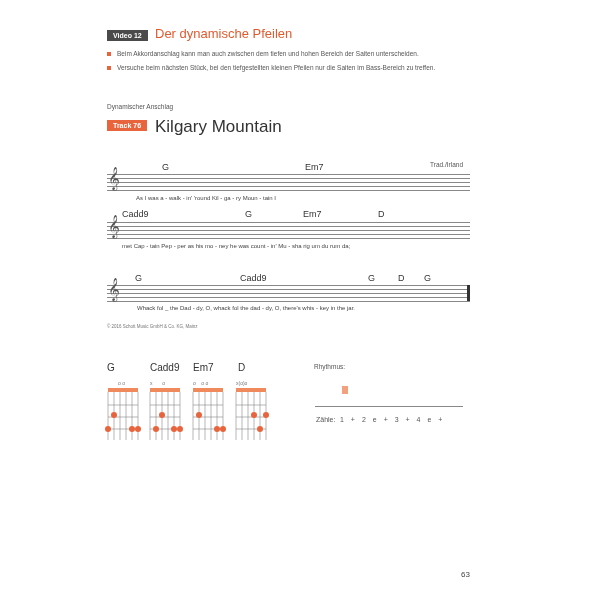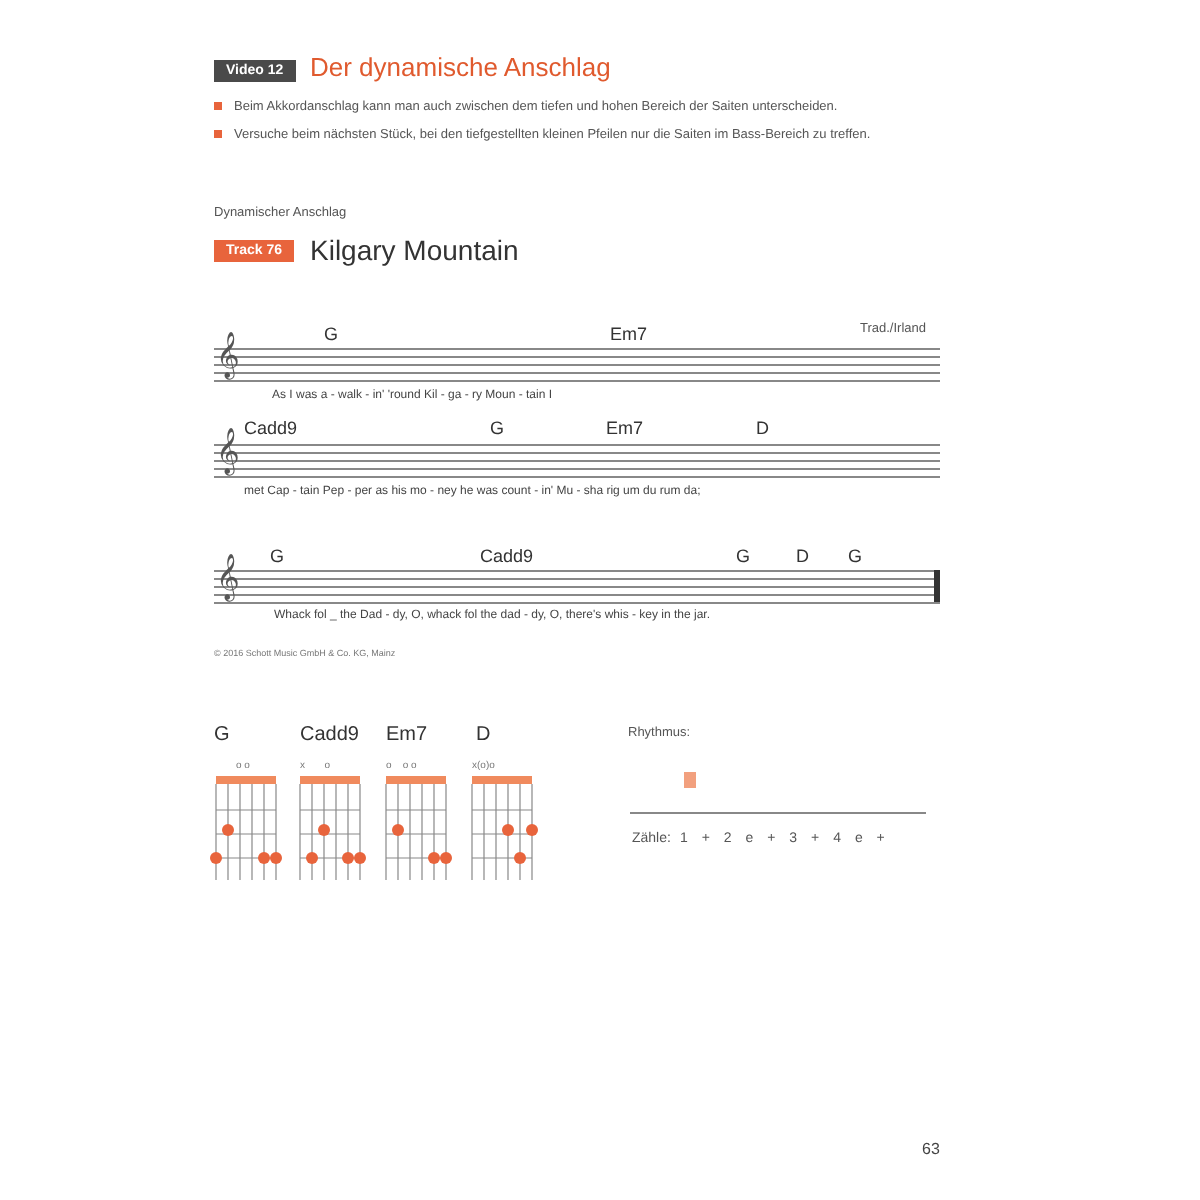--- a/index.html
+++ b/index.html
@@ -4,32 +4,32 @@
 <style>
   html,body{margin:0;padding:0;background:#fff;}
   body{width:600px;height:600px;position:relative;overflow:hidden;font-family:"Liberation Sans",sans-serif;color:#333;}
   .abs{position:absolute;}
   .tag-dark{background:#4a4a4a;color:#fff;font-size:7px;font-weight:bold;padding:2px 6px;}
   .tag-orange{background:#e8643c;color:#fff;font-size:7px;font-weight:bold;padding:2px 6px;}
   .h1{color:#e05a2e;font-size:13px;}
   .bullet{font-size:6.5px;color:#555;}
   .bullet .sq{display:inline-block;width:4px;height:4px;background:#e8643c;margin-right:6px;vertical-align:middle;}
   .small{font-size:6.5px;color:#555;}
-  .title2{font-size:14px;color:#333;}
+  .title2{font-size:17px;color:#333;}
   .lyric{font-size:6px;color:#444;white-space:nowrap;}
   .chord{font-size:9px;color:#333;}
   .staff-line{position:absolute;height:0.6px;background:#888;}
   .chordname{font-size:10px;color:#333;}
   svg{position:absolute;overflow:visible;}
 </style>
 </head>
 <body>
 
 <div class="abs tag-dark" style="left:107px;top:30px;">Video 12</div>
-<div class="abs h1" style="left:155px;top:26px;">Der dynamische Anschlag</div>
+<div class="abs h1" style="left:155px;top:26px;">Der dynamische Pfeilen</div>
 <div class="abs bullet" style="left:107px;top:50px;"><span class="sq"></span><span>Beim Akkordanschlag kann man auch zwischen dem tiefen und hohen Bereich der Saiten unterscheiden.</span></div>
 <div class="abs bullet" style="left:107px;top:64px;"><span class="sq"></span><span>Versuche beim nächsten Stück, bei den tiefgestellten kleinen Pfeilen nur die Saiten im Bass-Bereich zu treffen.</span></div>
 
 <div class="abs small" style="left:107px;top:103px;">Dynamischer Anschlag</div>
 <div class="abs tag-orange" style="left:107px;top:120px;">Track 76</div>
 <div class="abs title2" style="left:155px;top:117px;">Kilgary Mountain</div>
 <div class="abs small" style="left:430px;top:161px;">Trad./Irland</div>
 
 <div>
   <div class="staff-line" style="left:107px;width:363px;top:174px;"></div>

